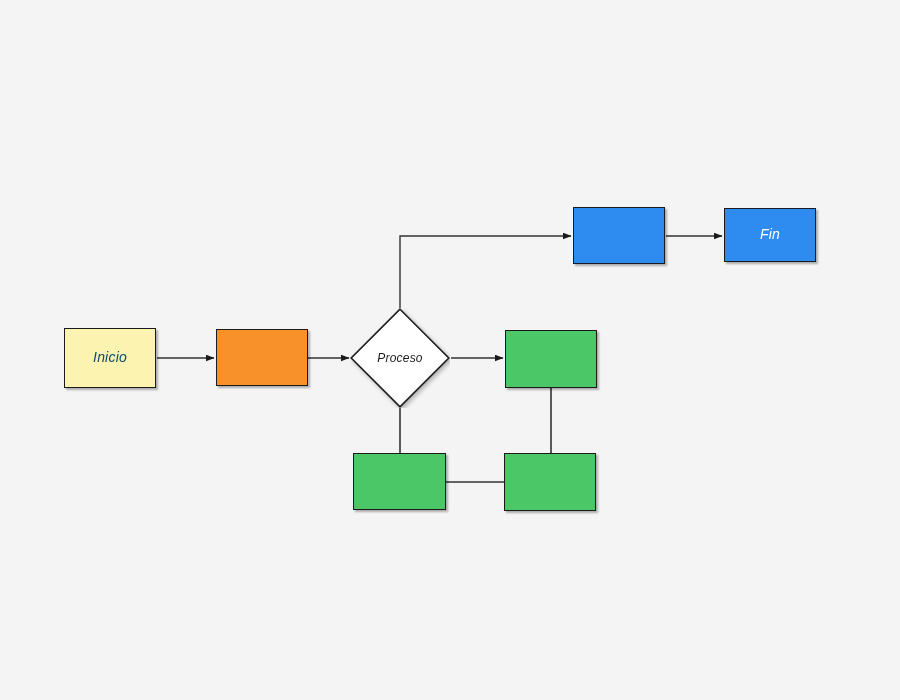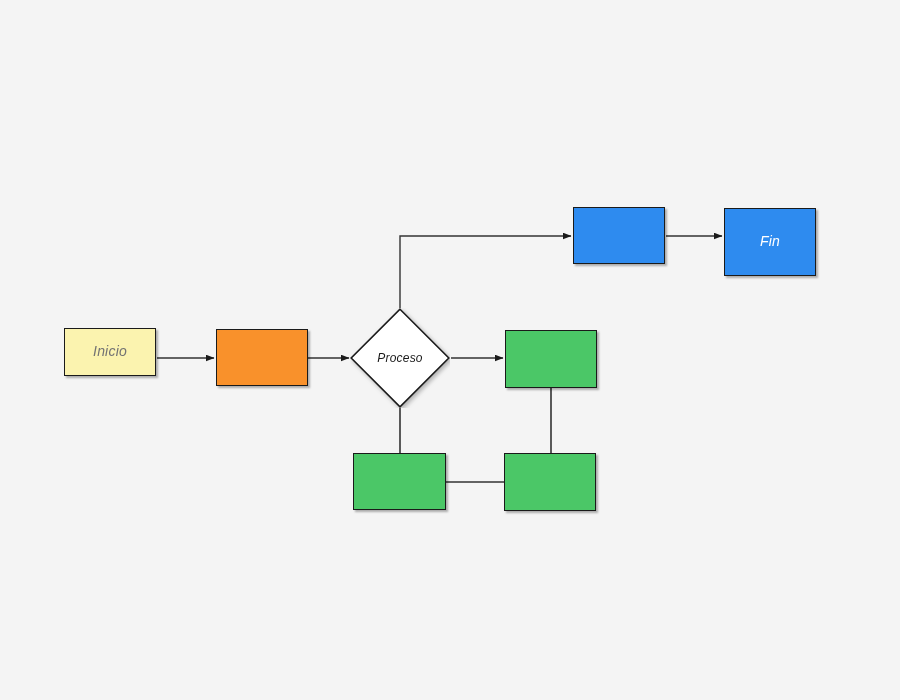--- a/index.html
+++ b/index.html
@@ -91,40 +91,40 @@
 
     <line x1="451" y1="358" x2="503" y2="358" stroke="#333333" stroke-width="1.4" marker-end="url(#arrowhead)"></line>
 
     <line x1="400" y1="408" x2="400" y2="453" stroke="#333333" stroke-width="1.6"></line>
 
     <line x1="551" y1="388" x2="551" y2="453" stroke="#333333" stroke-width="1.6"></line>
 
     <line x1="446" y1="482" x2="504" y2="482" stroke="#333333" stroke-width="1.4"></line>
   </svg>
 
-  <div class="node" style="left:64px; top:328px; width:92px; height:48px; background:#fbf3af; color:#737373;">
+  <div class="node" style="left:64px; top:328px; width:92px; height:60px; background:#fbf3af; color:#0c4a6e;">
     <span class="node-label">Inicio</span>
   </div>
 
   <div class="node" style="left:216px; top:329px; width:92px; height:57px; background:#f9912b; color:#1a1a1a;">
     <span class="node-label"></span>
   </div>
 
   <div class="diamond-wrap" style="left:350px; top:308px; width:100px; height:100px;">
     <svg class="diamond-shape" viewBox="0 0 100 100" xmlns="http://www.w3.org/2000/svg">
       <polygon points="50,1.2 98.8,50 50,98.8 1.2,50" fill="#ffffff" stroke="#1a1a1a" stroke-width="1.6" style="filter: drop-shadow(2px 2px 2px rgba(0,0,0,0.28));"></polygon>
     </svg>
     <span class="diamond-label">Proceso</span>
   </div>
 
   <div class="node" style="left:573px; top:207px; width:92px; height:57px; background:#2e8bef; color:#ffffff;">
     <span class="node-label"></span>
   </div>
 
-  <div class="node" style="left:724px; top:208px; width:92px; height:68px; background:#2e8bef; color:#ffffff;">
+  <div class="node" style="left:724px; top:208px; width:92px; height:54px; background:#2e8bef; color:#ffffff;">
     <span class="node-label">Fin</span>
   </div>
 
   <div class="node" style="left:505px; top:330px; width:92px; height:58px; background:#4bc767; color:#1a1a1a;">
     <span class="node-label"></span>
   </div>
 
   <div class="node" style="left:353px; top:453px; width:93px; height:57px; background:#4bc767; color:#1a1a1a;">
     <span class="node-label"></span>
   </div>

